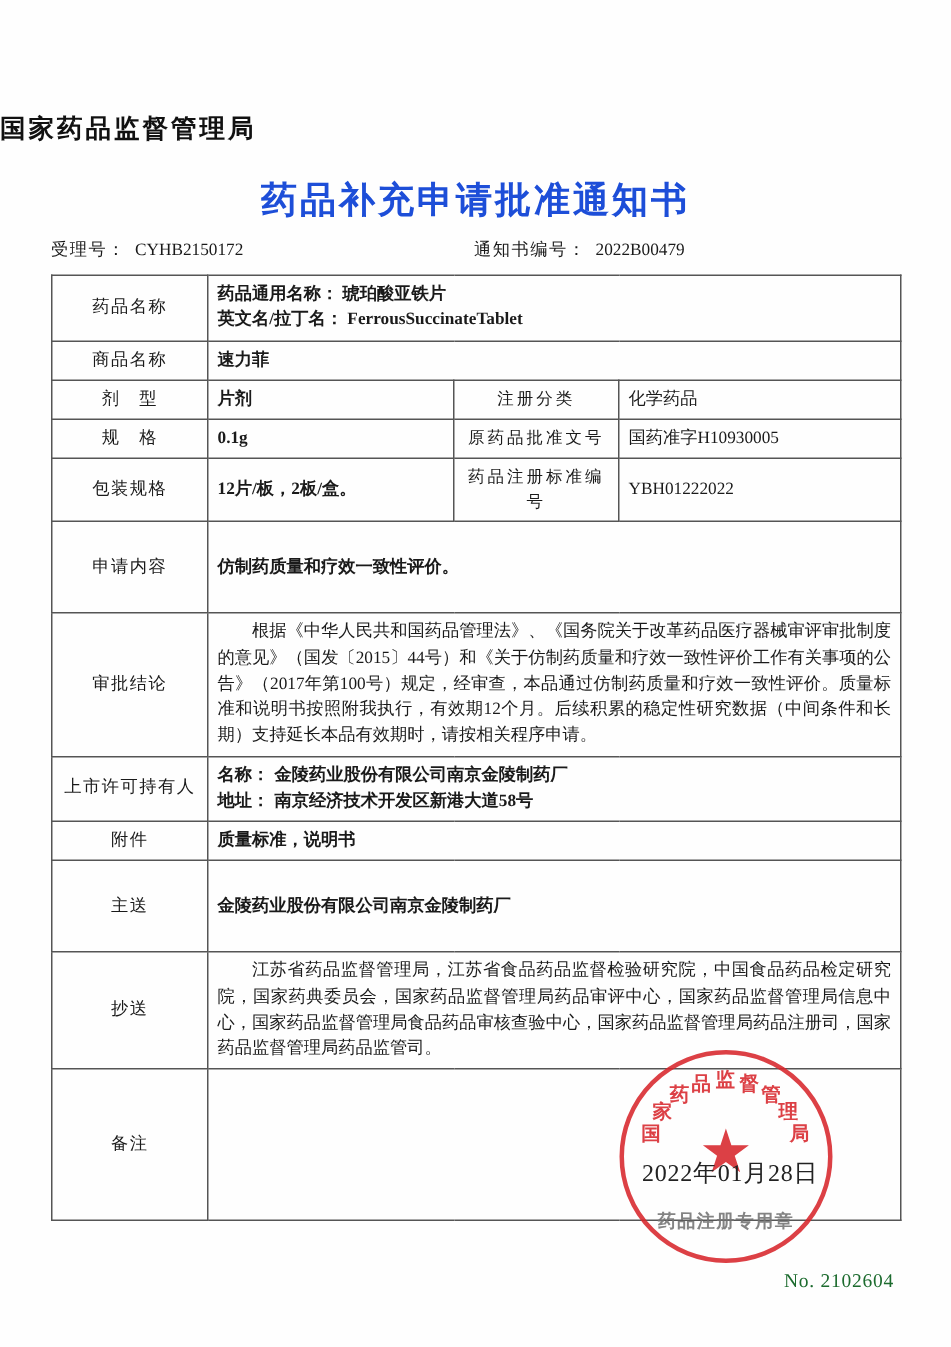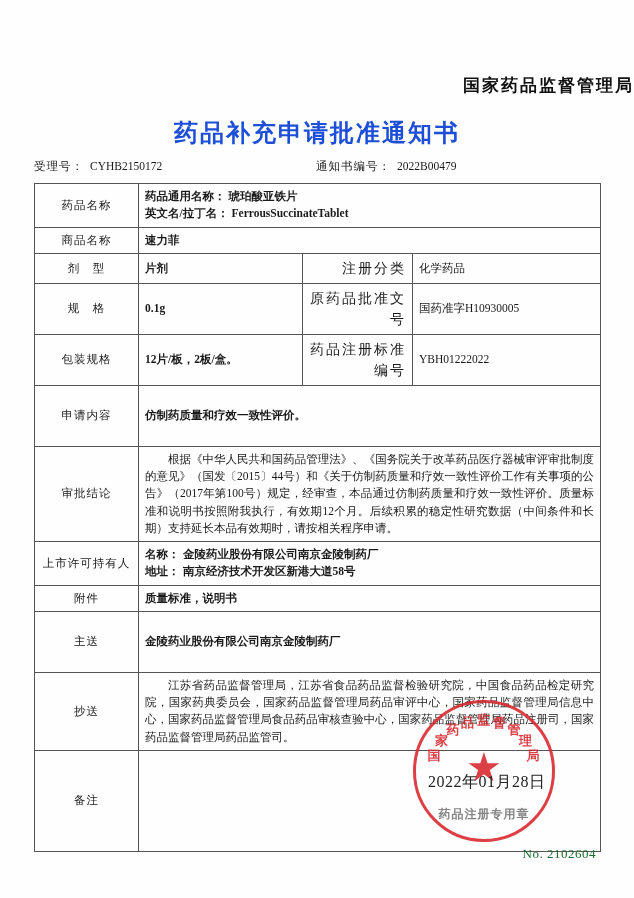--- a/index.html
+++ b/index.html
@@ -16,21 +16,21 @@
     overflow: hidden;
   }
   .page {
     position: absolute;
     left: 0; top: 0;
     width: 634px;
     height: 898px;
     background: #fefefe;
   }
   .org-title {
-    text-align: right;
+    text-align: left;
     font-size: 17px;
     font-weight: bold;
     letter-spacing: 2px;
     margin-top: 74px;
     color: #111;
   }
   .doc-title {
     text-align: center;
     font-size: 24px;
     font-weight: bold;
@@ -66,24 +66,24 @@
     table-layout: fixed;
     font-size: 11.5px;
   }
   table.main td {
     border: 1px solid #555;
     padding: 4px 6px;
     vertical-align: middle;
     line-height: 1.5;
   }
   td.label {
-    text-align: right;
+    text-align: center;
     letter-spacing: 2px;
     width: 92px;
-    font-size: 14px;
+    font-size: 11px;
   }
   td.label-wide {
     text-align: center;
     letter-spacing: 1px;
     width: 104px;
   }
   td.val { padding-left: 8px; font-weight: bold; }
   td.val-center { padding-left: 10px; }
   .two-line div { white-space: nowrap; }
   .indent-p {

